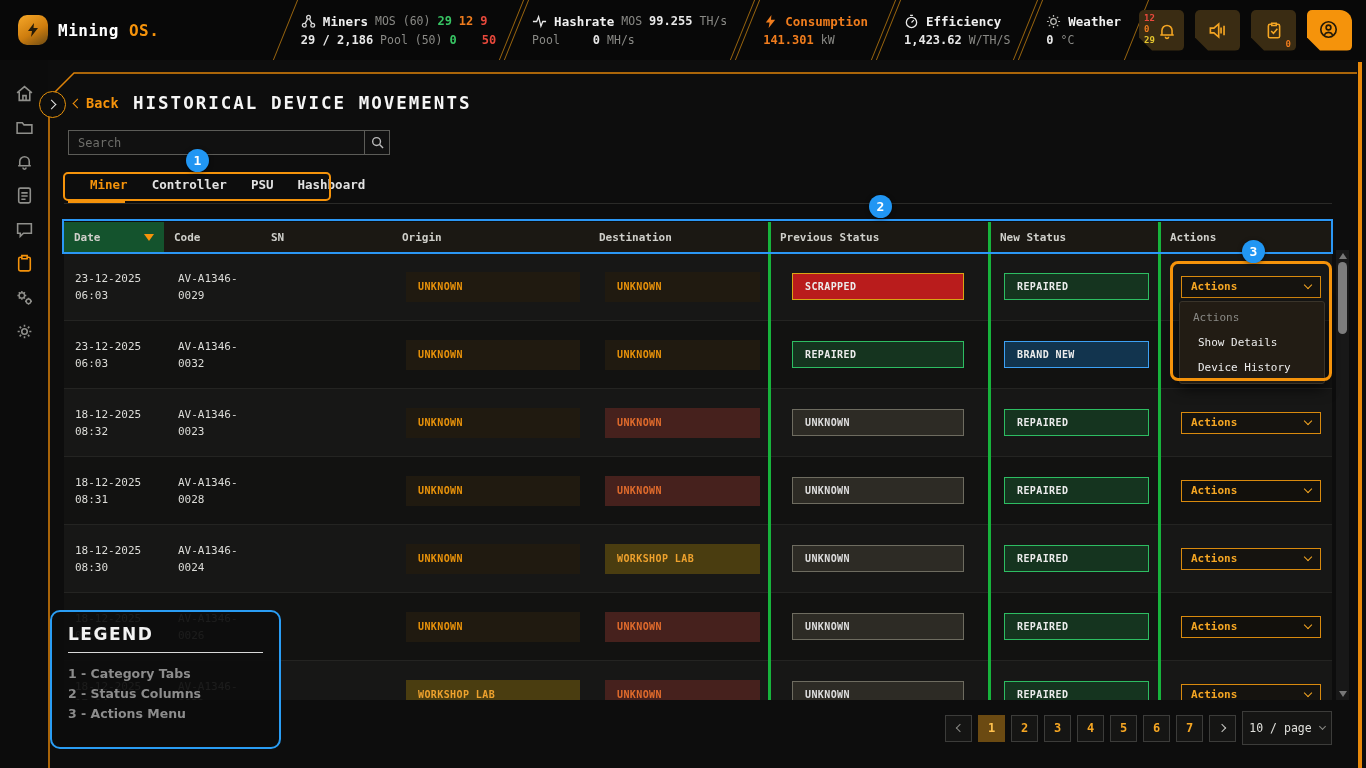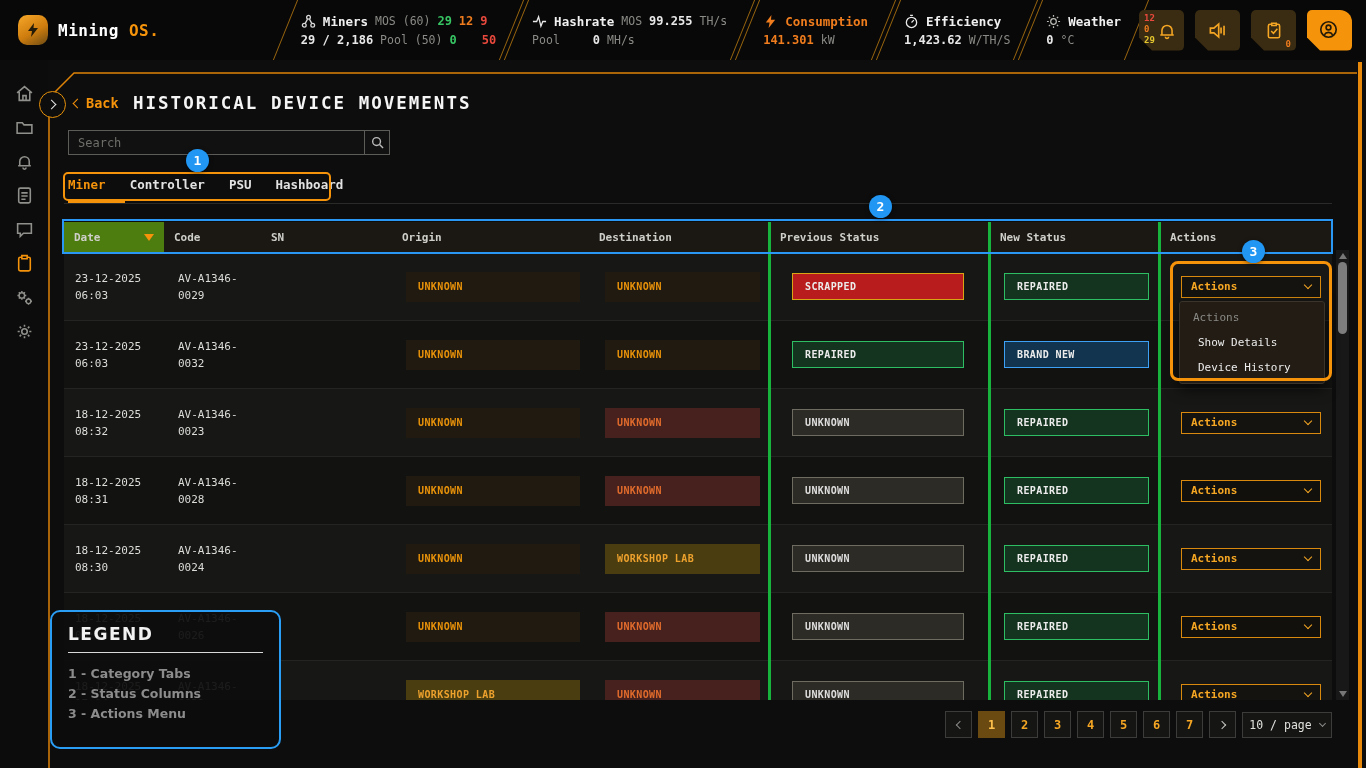--- a/index.html
+++ b/index.html
@@ -53,28 +53,28 @@
   .back { position:absolute; left:74px; top:95px; display:flex; align-items:center; gap:7px; color:#f5930b; font-weight:bold; font-size:13.5px; cursor:pointer; }
   .page-title { position:absolute; left:133px; top:93px; font-size:17.5px; font-weight:bold; letter-spacing:2px; color:#f5f5f5; }
   
   .search { position:absolute; left:68px; top:130px; display:flex; }
   .search input { width:296px; height:25px; background:#111; border:1px solid #5c5c58; border-right:none; color:#d8d8d8; font-family:inherit; font-size:12px; padding:0 9px; outline:none; }
   .search input::placeholder { color:#6e6e6a; }
   .search-btn { width:26px; height:25px; border:1px solid #5c5c58; display:flex; align-items:center; justify-content:center; color:#bbb; background:#111; }
   
   .tabs { position:absolute; left:68px; top:177px; display:flex; gap:24px; font-size:12.5px; font-weight:bold; }
   .tab { color:#e2e2e2; padding-bottom:6px; cursor:pointer; }
-  .tab.active { color:#f5930b; }
+  .tab.active { color:#f5930b;margin-left:22px; }
   .tab-underline { position:absolute; left:68px; top:201px; width:57px; height:2.5px; background:#f5930b; }
   .tabs-divider { position:absolute; left:64px; top:203px; width:1268px; height:1px; background:#2a2a28; }
   
   .thead, .trow { display:grid; grid-template-columns:100px 97px 131px 197px 181px 220px 170px 172px; }
   .thead { position:absolute; left:64px; top:222px; width:1268px; height:31px; background:#1b1813; }
   .hcell { display:flex; align-items:center; padding-left:10px; font-size:11px; font-weight:bold; color:#cfcfca; }
-  .hcell.sorted { background:#4d7c0f; justify-content:space-between; padding-right:10px; }
+  .hcell.sorted { background:#14532d; justify-content:space-between; padding-right:10px; }
   .sort-arrow { width:0; height:0; border-left:5px solid transparent; border-right:5px solid transparent; border-top:7px solid #f5930b; }
   .tbody { position:absolute; left:64px; top:253px; width:1268px; height:447px; overflow:hidden; }
   .trow { height:68px; border-bottom:1px solid #242422; background:#171716; }
   .trow.even { background:#121211; }
   .cell { display:flex; align-items:center; font-size:11px; color:#dcdcd8; }
   .cell .wrapbox { word-break:break-all; line-height:17px; }
   .c-date { padding-left:11px; } .c-date .wrapbox { width:70px; }
   .c-code { padding-left:14px; } .c-code .wrapbox { width:64px; }
   .c-sn   { padding-left:10px; }
   .c-origin { padding-left:14px; } .c-dest { padding-left:16px; }
@@ -96,21 +96,21 @@
   .vscroll { position:absolute; left:1336px; top:250px; width:13px; height:450px; background:#181818; display:flex; flex-direction:column; align-items:center; }
   .scroll-arrow { margin:3px 0; width:0; height:0; border-left:4px solid transparent; border-right:4px solid transparent; }
   .scroll-arrow.up { border-bottom:6px solid #777; }
   .scroll-arrow.down { border-top:6px solid #777; margin-top:auto; }
   .scroll-thumb { width:9px; height:72px; background:#7d7d7d; border-radius:5px; }
   
   .pagination { position:absolute; left:64px; top:711px; width:1268px; display:flex; justify-content:flex-end; gap:6px; align-items:center; }
   .pg { width:27px; height:27px; border:1px solid #3c3c3a; background:#151514; display:flex; align-items:center; justify-content:center; font-size:12px; font-weight:bold; color:#f5a623; cursor:pointer; }
   .pg.nav .chev { border-color:#8a8a86; width:6px; height:6px; }
   .pg.active { background:#6b4a12; border-color:#6b4a12; color:#ffc14d; }
-  .page-size { width:90px; height:26px; border:1px solid #3c3c3a; background:#151514; display:flex; align-items:center; justify-content:center; gap:8px; font-size:11.5px; color:#e0e0dc; cursor:pointer; }
+  .page-size { width:90px; height:34px; border:1px solid #3c3c3a; background:#151514; display:flex; align-items:center; justify-content:center; gap:8px; font-size:11.5px; color:#e0e0dc; cursor:pointer; }
   .page-size .chev { border-color:#8a8a86; width:5px; height:5px; }
   
   .annot-circle { position:absolute; width:23px; height:23px; border-radius:50%; background:#2196f3; color:#fff; font-size:13px; font-weight:bold; display:flex; align-items:center; justify-content:center; z-index:40; box-shadow:0 1px 4px rgba(0,0,0,.5); }
   .annot-rect-orange { position:absolute; border:2.5px solid #f5930b; border-radius:5px; z-index:30; pointer-events:none; }
   .annot-rect-blue { position:absolute; border:2px solid #2b97f5; z-index:30; pointer-events:none; }
   .green-line { position:absolute; width:2.5px; background:#17b33c; z-index:25; pointer-events:none; }
   
   .actions-menu { position:absolute; left:1179px; top:301px; width:146px; background:#221c14; border:1px solid #3a342a; border-radius:3px; padding:3px 0; z-index:35; box-shadow:0 5px 14px rgba(0,0,0,.65); }
   .menu-item { height:25px; display:flex; align-items:center; padding-left:13px; font-size:11px; color:#ececec; cursor:pointer; }
   .menu-item.header { color:#8a8a86; cursor:default; }

